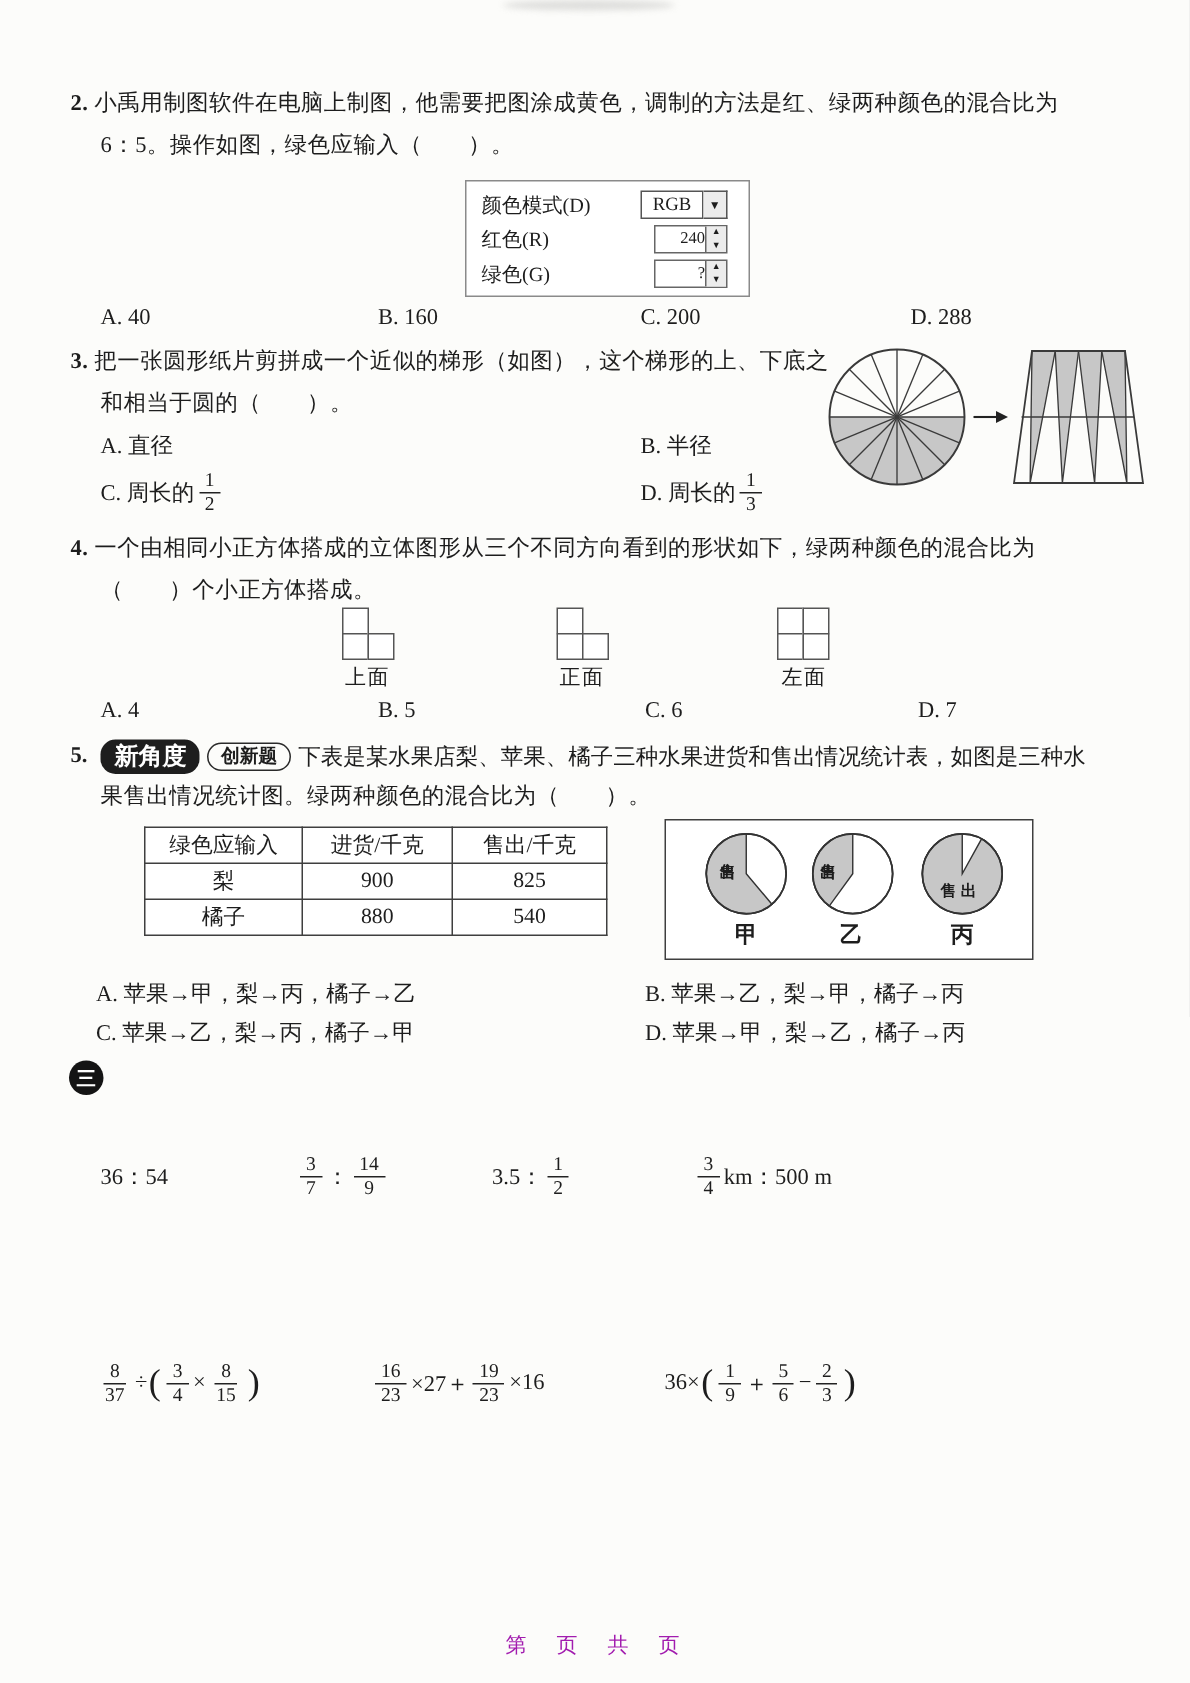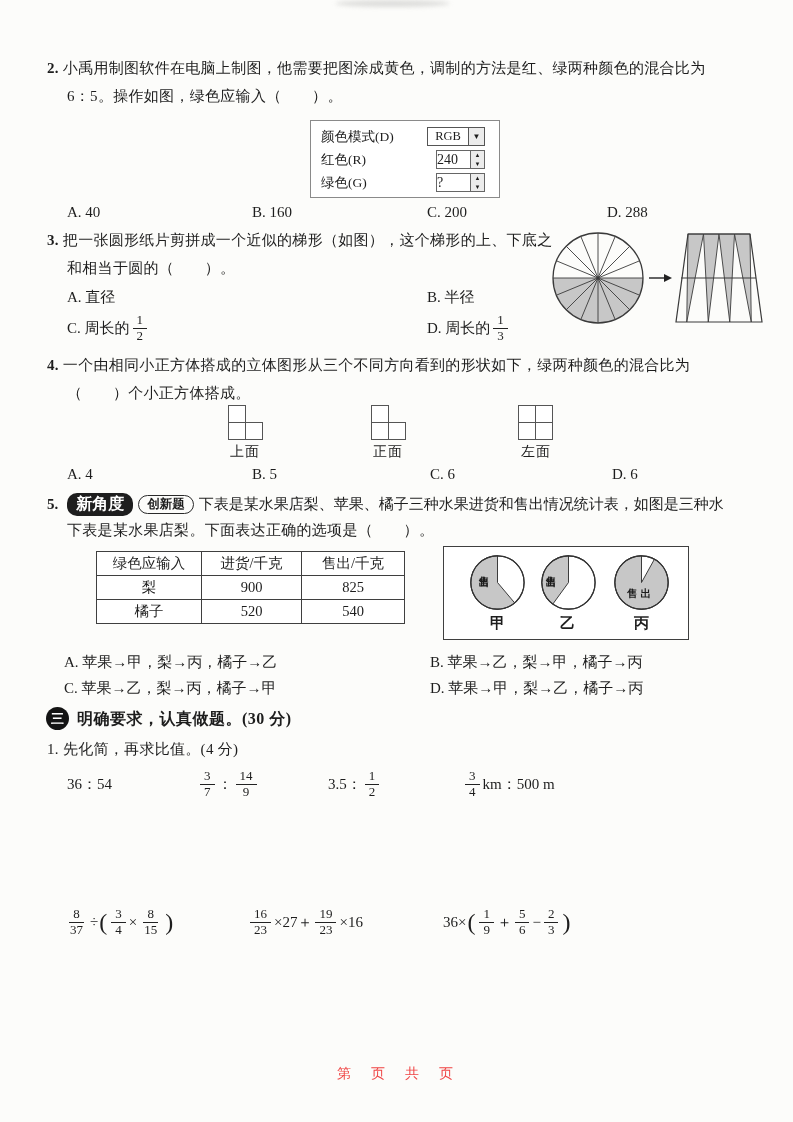--- a/index.html
+++ b/index.html
@@ -15,21 +15,21 @@
   .paren{font-size:24px;font-weight:400;line-height:1;padding:0 1px;}
   
   .dialog{position:absolute;left:310px;top:120px;width:190px;height:78px;border:1.5px solid #8a8a8a;
           background:#fff;box-sizing:border-box;padding:4px 8px 4px 10px;}
   .drow{display:flex;align-items:center;justify-content:space-between;height:23px;font-size:13.5px;}
   .dd{display:flex;margin-right:6px;}
   .ddval{border:1.2px solid #555;width:40px;height:17px;font-size:12.5px;text-align:center;line-height:17px;}
   .ddarrow{border:1.2px solid #555;border-left:none;width:15px;height:17px;font-size:8px;text-align:center;
            line-height:17px;background:#ececec;cursor:default;}
   .spin{display:flex;border:1.2px solid #666;height:17px;margin-right:6px;box-sizing:content-box;}
-  .spval{width:33px;text-align:left;font-size:14px;line-height:17px;}
+  .spval{width:33px;text-align:right;font-size:11px;line-height:17px;}
   .sparrows{width:13px;border-left:1.2px solid #666;display:flex;flex-direction:column;background:#ececec;}
   .sparrows span{font-size:6px;line-height:8.5px;text-align:center;}
   
   .sq{position:absolute;width:18px;height:18px;border:1.2px solid #555;background:#fff;box-sizing:border-box;}
   .viewlabel{position:absolute;font-size:14px;letter-spacing:1px;}
   
   .badge1{display:inline-block;background:#1e1e1e;color:#fff;border-radius:10px;font-size:16px;
           font-weight:bold;padding:1px 9px;font-family:"Liberation Sans",sans-serif;}
   .badge2{display:inline-block;border:1.3px solid #2a2a2a;border-radius:10px;font-size:12.5px;
           font-weight:bold;padding:0 8px;font-family:Liberation Serif, serif;}
@@ -43,21 +43,21 @@
   .pielabel{position:absolute;top:67px;font-size:15px;font-weight:bold;letter-spacing:1px;}
   .soldv{position:absolute;writing-mode:vertical-rl;text-orientation:upright;font-size:10.5px;
          font-weight:bold;letter-spacing:1px;line-height:1;}
   .soldh{position:absolute;font-size:10.5px;font-weight:bold;letter-spacing:3px;}
   
   .secicon{position:absolute;left:46px;top:707px;width:23px;height:23px;border-radius:50%;background:#141414;
            color:#fff;text-align:center;line-height:23px;font-size:13px;font-weight:bold;}
   .sectitle{position:absolute;left:77px;top:709px;font-size:16px;font-weight:bold;letter-spacing:.5px;white-space:nowrap;}
   .subline{position:absolute;font-size:15px;letter-spacing:.3px;white-space:nowrap;}
   .mathrow{position:absolute;height:44px;display:flex;align-items:center;font-size:15px;white-space:nowrap;}
-  .footer{position:absolute;left:0;right:0;top:1065px;text-align:center;font-size:14px;letter-spacing:3px;color:#ef4444;
+  .footer{position:absolute;left:0;right:0;top:1088px;text-align:center;font-size:14px;letter-spacing:3px;color:#a21caf;
           font-family:"Liberation Sans","DejaVu Sans",sans-serif;}
   .smudge{position:absolute;left:335px;top:0;width:115px;height:7px;background:#d7d7d5;border-radius:50%;
           filter:blur(2px);opacity:.8;}
   svg{display:block;}
 </style>
 </head>
 <body>
 
 <div class="page">
   <div class="smudge"></div>
@@ -166,45 +166,45 @@
     <div class="sq" style="left:518px;top:405px"></div>
     <div class="sq" style="left:535px;top:405px"></div>
     <div class="sq" style="left:518px;top:422px"></div>
     <div class="sq" style="left:535px;top:422px"></div>
   </div>
   <span class="viewlabel" style="left:521px;top:443px">左面</span>
 
   <span class="opt" style="left:67px;top:466px">A. 4</span>
   <span class="opt" style="left:252px;top:466px">B. 5</span>
   <span class="opt" style="left:430px;top:466px">C. 6</span>
-  <span class="opt" style="left:612px;top:466px">D. 6</span>
+  <span class="opt" style="left:612px;top:466px">D. 7</span>
 
   <div style="position:absolute;left:47px;top:493px;display:flex;align-items:center;gap:5px;font-size:15px;white-space:nowrap;">
     <span class="qnum">5.</span>
     <span class="badge1">新角度</span>
     <span class="badge2">创新题</span>
     <span>下表是某水果店梨、苹果、橘子三种水果进货和售出情况统计表，如图是三种水</span>
   </div>
-  <div class="line" style="left:67px;top:521px">下表是某水果店梨。下面表达正确的选项是（　　）。</div>
+  <div class="line" style="left:67px;top:521px">果售出情况统计图。绿两种颜色的混合比为（　　）。</div>
 
   <table class="fruit">
     <tbody>
         <tr>
       <td class="c1">绿色应输入</td>
       <td class="c2">进货/千克</td>
       <td class="c3">售出/千克</td>
     </tr>
     <tr>
       <td>梨</td>
           <td>900</td>
           <td>825</td>
     </tr>
     <tr>
       <td>橘子</td>
-          <td>520</td>
+          <td>880</td>
           <td>540</td>
     </tr>
   </tbody>
     </table>
 
   <div class="piebox">
     <svg class="pie" style="left:25px" viewBox="-30 -30 60 60">
       <circle cx="0" cy="0" r="28" fill="#fff" stroke="#333" stroke-width="1.2"></circle>
       <path d="M0,0 L0,-28 A28,28 0 1 0 18,21.4 Z" fill="#c7c7c7" stroke="#333" stroke-width="1"></path>
       <circle cx="0" cy="0" r="28" fill="none" stroke="#333" stroke-width="1.2"></circle>
@@ -228,23 +228,21 @@
     <span class="soldh" style="left:183px;top:40px">售出</span>
     <span class="pielabel" style="left:190px">丙</span>
   </div>
 
   <span class="opt" style="left:64px;top:653px">A. 苹果→甲，梨→丙，橘子→乙</span>
   <span class="opt" style="left:430px;top:653px">B. 苹果→乙，梨→甲，橘子→丙</span>
   <span class="opt" style="left:64px;top:679px">C. 苹果→乙，梨→丙，橘子→甲</span>
   <span class="opt" style="left:430px;top:679px">D. 苹果→甲，梨→乙，橘子→丙</span>
 
   <div class="secicon">三</div>
-  <div class="sectitle">明确要求，认真做题。(30 分)</div>
-
-  <div class="subline" style="left:47px;top:740px">1. 先化简，再求比值。(4 分)</div>
+
 
   <div class="mathrow" style="left:67px;top:762px">
     <span>36：54</span>
   </div>
   <div class="mathrow" style="left:197px;top:762px">
     <span class="frac">
         <span class="fnum">3</span>
         <span class="fden">7</span>
       </span>
     <span>：</span>

